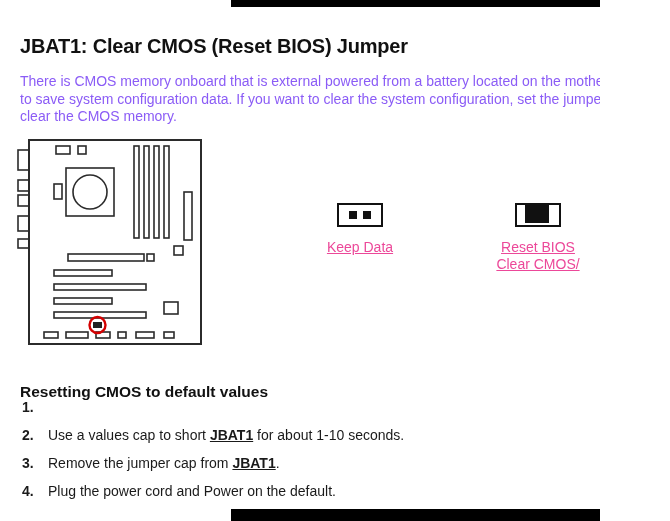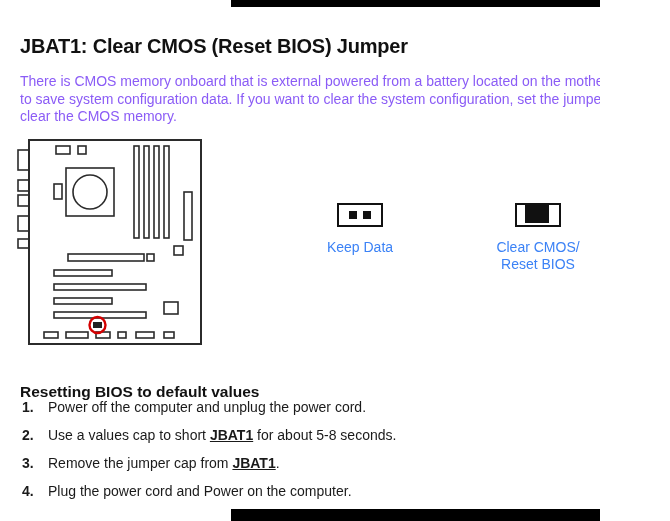--- a/index.html
+++ b/index.html
@@ -26,21 +26,21 @@
     position:absolute;width:42px;height:20px;border:2px solid #111;background:#fff;
     display:flex;align-items:center;justify-content:center;gap:6px;box-sizing:content-box;
   }
   .jumper-keep{left:337px;top:203px;}
   .jumper-clear{left:515px;top:203px;}
   .pin{width:8px;height:8px;background:#111;}
   .cap{position:absolute;left:8px;top:-2px;width:24px;height:20px;background:#111;}
 
   .jlabel{
     position:absolute;width:140px;text-align:center;
-    font-size:14px;line-height:16.5px;color:#3b82f6;top:239px;
+    font-size:14px;line-height:16.5px;color:#ec4899;top:239px;text-decoration:underline;
   }
   .jlabel-keep{left:290px;}
   .jlabel-clear{left:468px;}
 
   .section-heading{
     position:absolute;left:20px;top:370px;font-size:15.5px;font-weight:bold;color:#111;
   }
   .steps{position:absolute;left:22px;top:399px;width:610px;font-size:14px;}
   .step{display:flex;line-height:17px;margin-bottom:11px;}
   .step-num{flex:0 0 26px;font-weight:bold;}
@@ -111,40 +111,39 @@
 
   <div class="jumper-icon jumper-clear">
     <span class="cap"></span>
   </div>
 
   <div class="jlabel jlabel-keep">
     <div>Keep Data</div>
   </div>
 
   <div class="jlabel jlabel-clear">
+    <div>Reset BIOS</div>
     <div>Clear CMOS/</div>
-    <div>Reset BIOS</div>
   </div>
 
-  <h2 class="section-heading">Resetting BIOS to default values</h2>
+  <h2 class="section-heading">Resetting CMOS to default values</h2>
 
   <div class="steps">
     <div class="step">
       <span class="step-num">1.</span>
-      <span><span>Power off the computer and unplug the power cord.</span><span class="step-bold"></span><span></span></span>
     </div>
     <div class="step">
       <span class="step-num">2.</span>
-      <span><span>Use a values cap to short </span><span class="step-bold">JBAT1</span><span> for about 5-8 seconds.</span></span>
+      <span><span>Use a values cap to short </span><span class="step-bold">JBAT1</span><span> for about 1-10 seconds.</span></span>
     </div>
     <div class="step">
       <span class="step-num">3.</span>
       <span><span>Remove the jumper cap from </span><span class="step-bold">JBAT1</span><span>.</span></span>
     </div>
     <div class="step">
       <span class="step-num">4.</span>
-      <span><span>Plug the power cord and Power on the computer.</span><span class="step-bold"></span><span></span></span>
+      <span><span>Plug the power cord and Power on the default.</span><span class="step-bold"></span><span></span></span>
     </div>
   </div>
 
   <div class="bar bar-bottom"></div>
 
 </div>
 
 </body></html>

